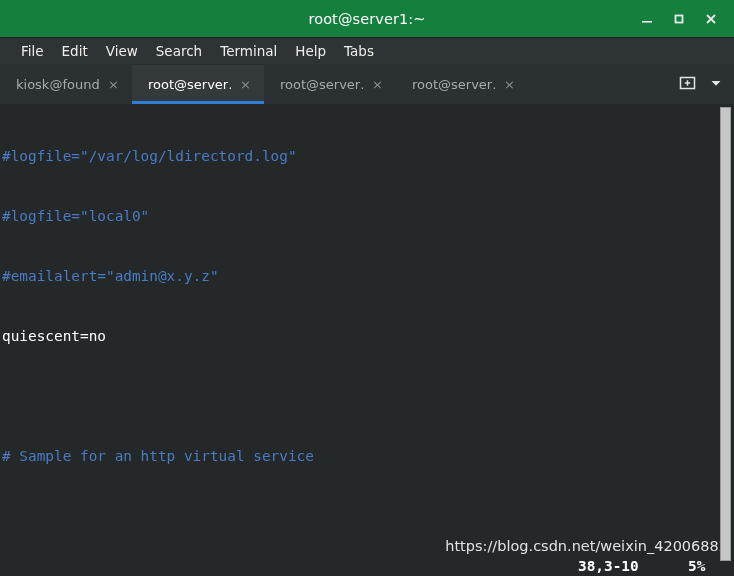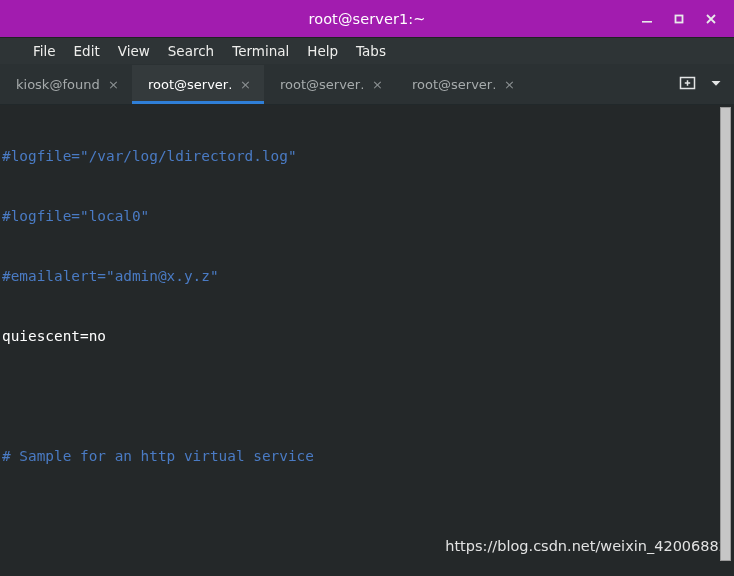--- a/index.html
+++ b/index.html
@@ -18,21 +18,21 @@
     height: 576px;
     background: #242829;
     display: flex;
     flex-direction: column;
   }
 
   
   .titlebar {
     position: relative;
     height: 38px;
-    background: #a21caf;
+    background: #15803d;
     border-bottom: 1px solid #1f2223;
     display: flex;
     align-items: center;
     justify-content: center;
     flex: 0 0 auto;
   }
   .titlebar-title {
     font-size: 14.5px;
     color: #ffffff;
     font-family: "DejaVu Sans", sans-serif;
@@ -57,21 +57,21 @@
     cursor: default;
   }
   .win-btn svg { display: block; }
 
   
   .menubar {
     height: 27px;
     background: #2e3436;
     display: flex;
     align-items: center;
-    padding-left: 24px;
+    padding-left: 12px;
     flex: 0 0 auto;
     border-bottom: 1px solid #2b3133;
   }
   .menu-item {
     font-size: 13.5px;
     color: #eeeeec;
     padding: 2px 9px;
     cursor: default;
     white-space: nowrap;
   }
@@ -324,19 +324,24 @@
 
       
 
       
       
       
     </div>
 
     <div class="watermark">https://blog.csdn.net/weixin_42006882</div>
 
+    <div class="statusline">
+      
+      <span class="status-pos">38,3-10</span>
+      <span class="status-pct">5%</span>
+    </div>
 
     <div class="scrollbar">
       <div class="scrollbar-thumb"></div>
     </div>
   </div>
 
 </div>
 
 </body></html>

